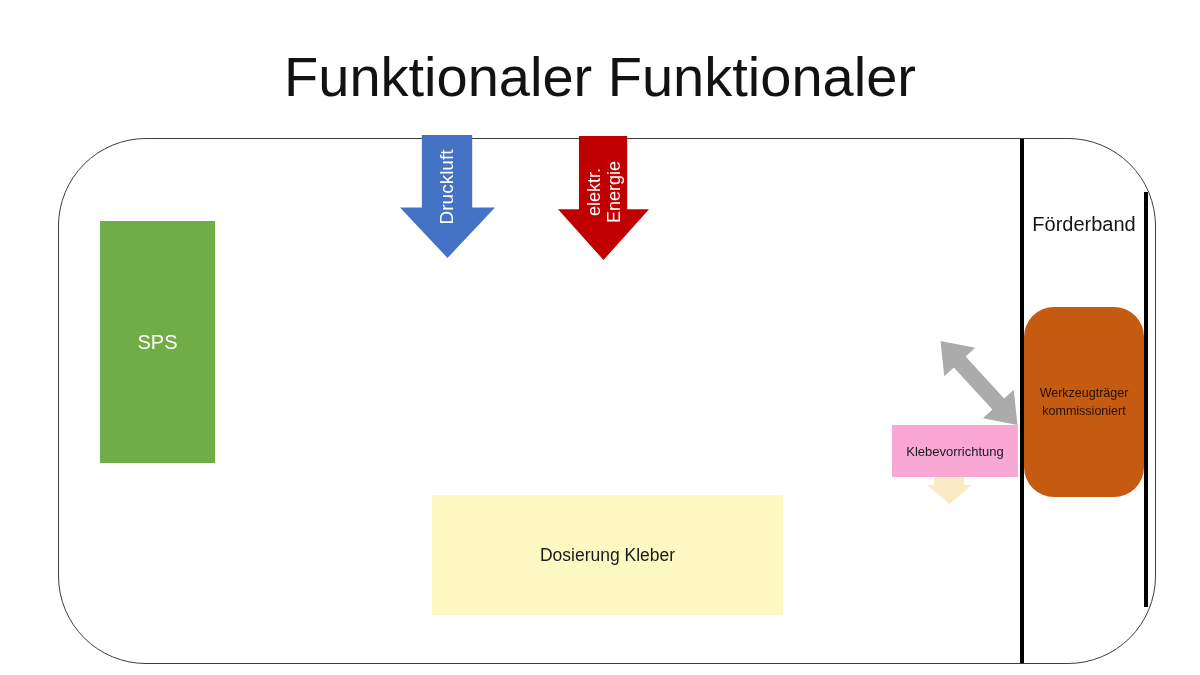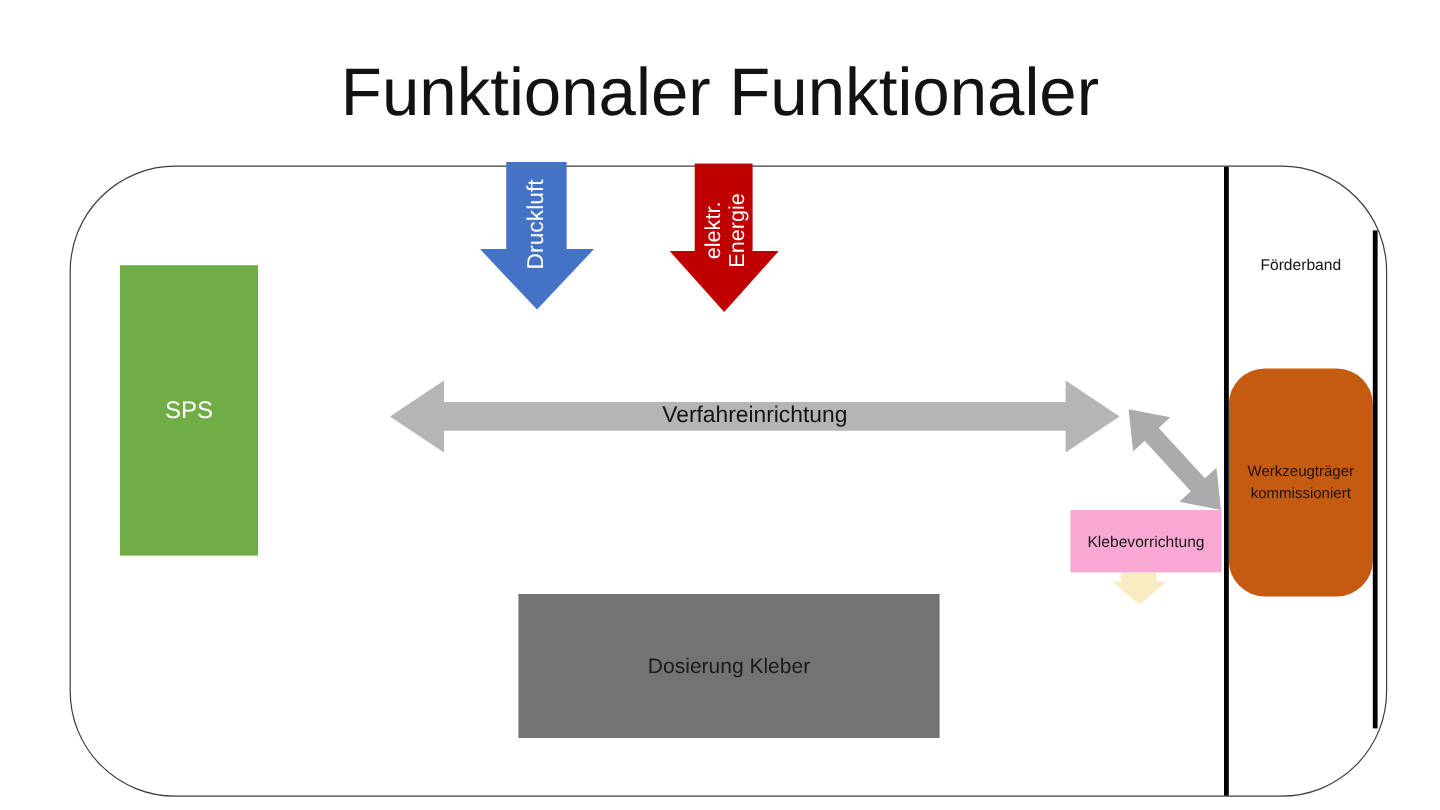--- a/index.html
+++ b/index.html
@@ -17,31 +17,31 @@
     border:1.5px solid #3d3d3d; border-radius:88px; background:transparent;
   }
   .box {
     position:absolute; display:flex; align-items:center; justify-content:center;
     text-align:center;
   }
   .sps-box { left:100px; top:221px; width:115px; height:242px; background:#70AD47;
              color:#ffffff; font-size:20px; }
   .klebe-box { left:892px; top:425px; width:126px; height:52px; background:#f9a8d4;
                color:#1a1a1a; font-size:13px; }
-  .dosierung-box { left:432px; top:495px; width:351px; height:120px; background:#737373;
+  .dosierung-box { left:432px; top:495px; width:351px; height:120px; background:#fef9c3;
                    color:#1a1a1a; font-size:17.5px; }
   .werkzeug-box { left:1024px; top:307px; width:120px; height:190px; background:#C55A11;
                   color:#241104; font-size:12.5px; line-height:1.45; white-space:pre-line;border-radius:30px; }
   
   .rail { position:absolute; width:4px; background:#000000; }
   .rail-left { left:1020px; top:139px; height:524px; }
   .rail-right { left:1144px; top:192px; height:415px; }
   .foerderband-label {
     position:absolute; left:1022px; top:213px; width:124px; text-align:center;
-    font-size:13px; color:#141414;
+    font-size:20px; color:#141414;
   }
   
   .arrow-wrap { position:absolute; }
   .shape { position:absolute; left:0; top:0; width:100%; height:100%; }
   .down-arrow { clip-path: polygon(23% 0, 76% 0, 76% 59%, 100% 59%, 50% 100%, 0 59%, 23% 59%); }
   .small-down-arrow { clip-path: polygon(16% 0, 82% 0, 82% 30%, 100% 30%, 50% 100%, 0 30%, 16% 30%); }
   .h-double-arrow { clip-path: polygon(0 50%, 7.4% 0, 7.4% 30%, 92.6% 30%, 92.6% 0, 100% 50%, 92.6% 100%, 92.6% 70%, 7.4% 70%, 7.4% 100%); }
   .diag-double-arrow { clip-path: polygon(0 50%, 25% 0, 25% 31%, 75% 31%, 75% 0, 100% 50%, 75% 100%, 75% 69%, 25% 69%, 25% 100%); }
   .blue-fill { background:#4472C4; }
   .red-fill { background:#C00000; }
@@ -71,24 +71,20 @@
 <body>
 
 <div class="canvas">
 
   <div class="frame"></div>
 
   <div class="box sps-box">
     <span>SPS</span>
   </div>
 
-  <div class="arrow-wrap wrap-verfahren">
-    <div class="shape h-double-arrow gray-fill-light"></div>
-    <div class="verfahren-label">Verfahreinrichtung</div>
-  </div>
 
   <div class="arrow-wrap wrap-diagonal">
     <div class="shape diag-double-arrow gray-fill"></div>
   </div>
 
   <div class="arrow-wrap wrap-cream">
     <div class="shape small-down-arrow cream-fill"></div>
   </div>
 
   <div class="box klebe-box">

